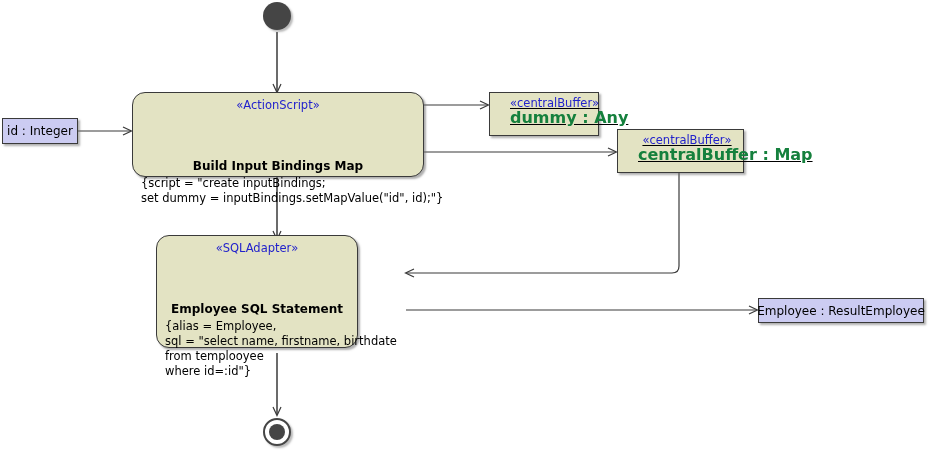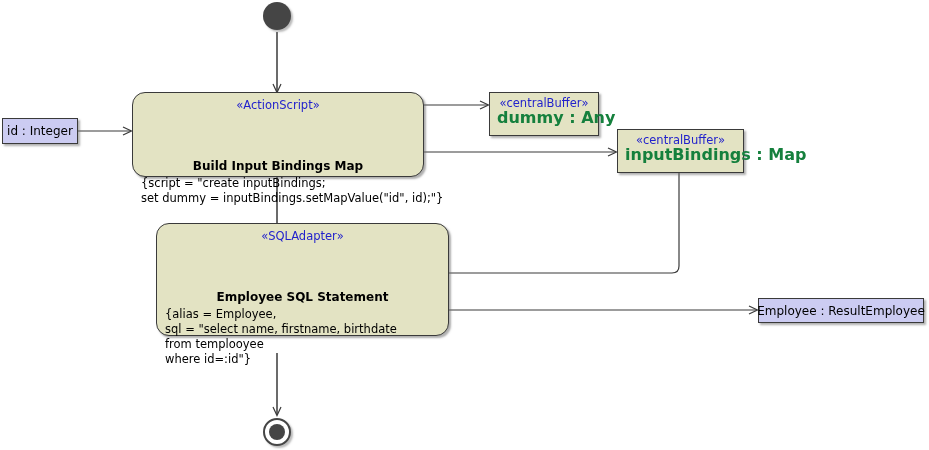--- a/index.html
+++ b/index.html
@@ -59,22 +59,23 @@
     margin-top: 2px;
   }
 
   
   .buffer-node {
     position: absolute;
     background: #e3e3c3;
     border: 1px solid #3a3a3a;
     box-sizing: border-box;
     box-shadow: 2px 2px 2px rgba(110,110,110,0.55);
-    padding: 3px 7px 4px 7px;
+    padding: 3px 7px 4px 20px;
     text-align: center;
+    text-decoration: underline;
   }
   .buffer-node .buffer-label {
     font-weight: bold;
     font-size: 16px;
     color: #15803d;
     line-height: 15px;
     white-space: nowrap;
   }
 
   
@@ -163,24 +164,24 @@
 set dummy = inputBindings.setMapValue("id", id);"}</div>
   </div>
 
   <div class="buffer-node" style="left:489px; top:92px; width:110px; height:44px;">
     <div class="stereotype">«centralBuffer»</div>
     <div class="buffer-label">dummy : Any</div>
   </div>
 
   <div class="buffer-node" style="left:617px; top:129px; width:127px; height:44px;">
     <div class="stereotype">«centralBuffer»</div>
-    <div class="buffer-label">inputBindings : Map</div>
+    <div class="buffer-label">centralBuffer : Map</div>
   </div>
 
-  <div class="action-node" style="left:156px; top:223px; width:293px; height:113px;">
+  <div class="action-node" style="left:156px; top:235px; width:202px; height:113px;">
     <div class="stereotype">«SQLAdapter»</div>
     <div class="node-title">Employee SQL Statement</div>
     <div class="node-body">{alias = Employee,
 sql = "select name, firstname, birthdate
 from templooyee
 where id=:id"}</div>
   </div>
 
   <div class="pin-node" style="left:758px; top:298px; width:166px; height:25px;">
     <span class="pin-label">Employee : ResultEmployee</span>

